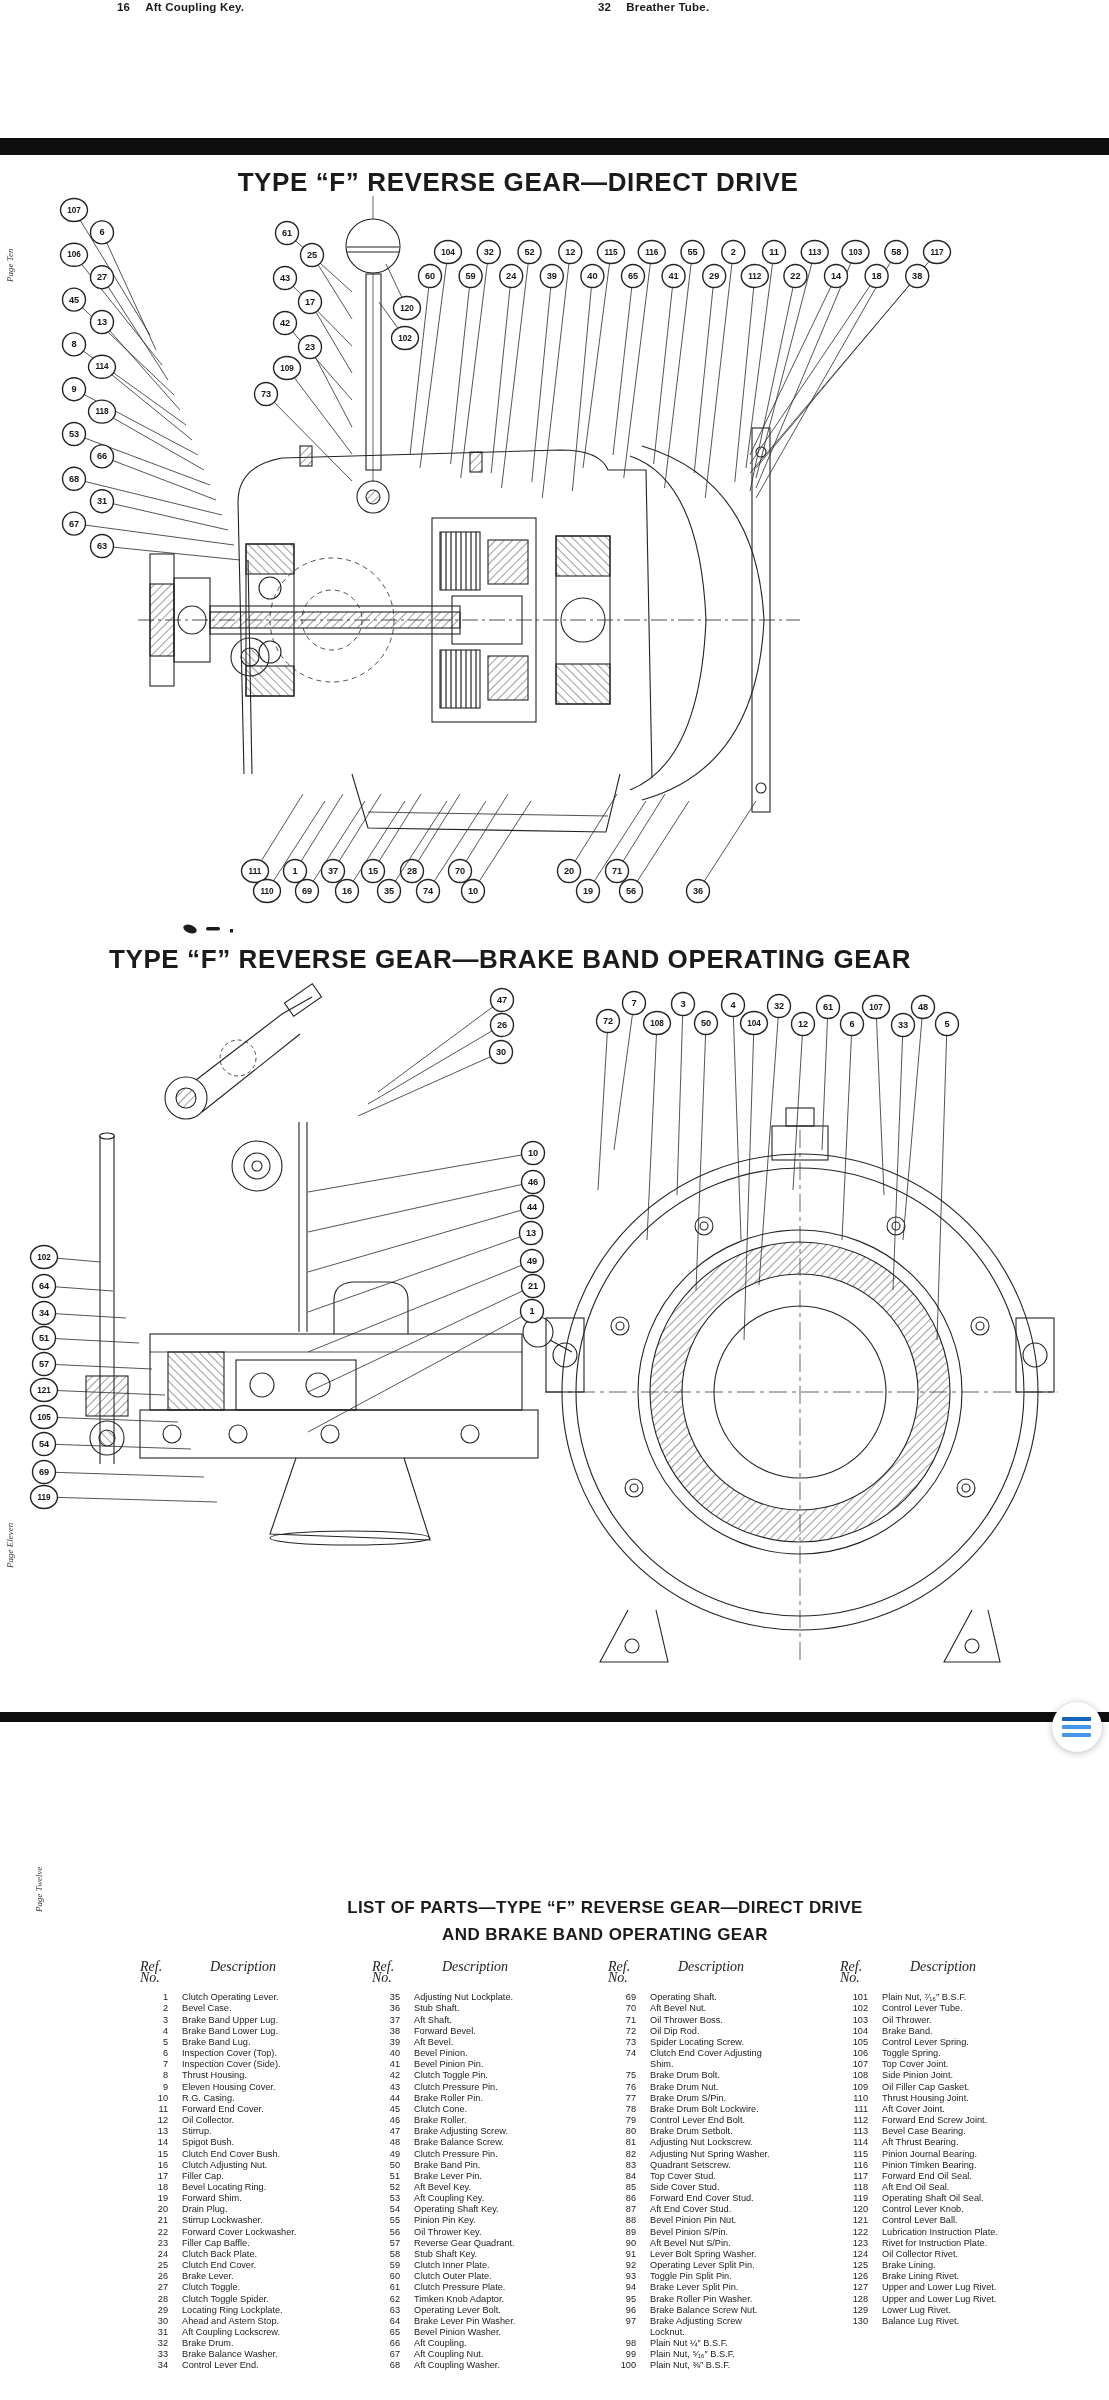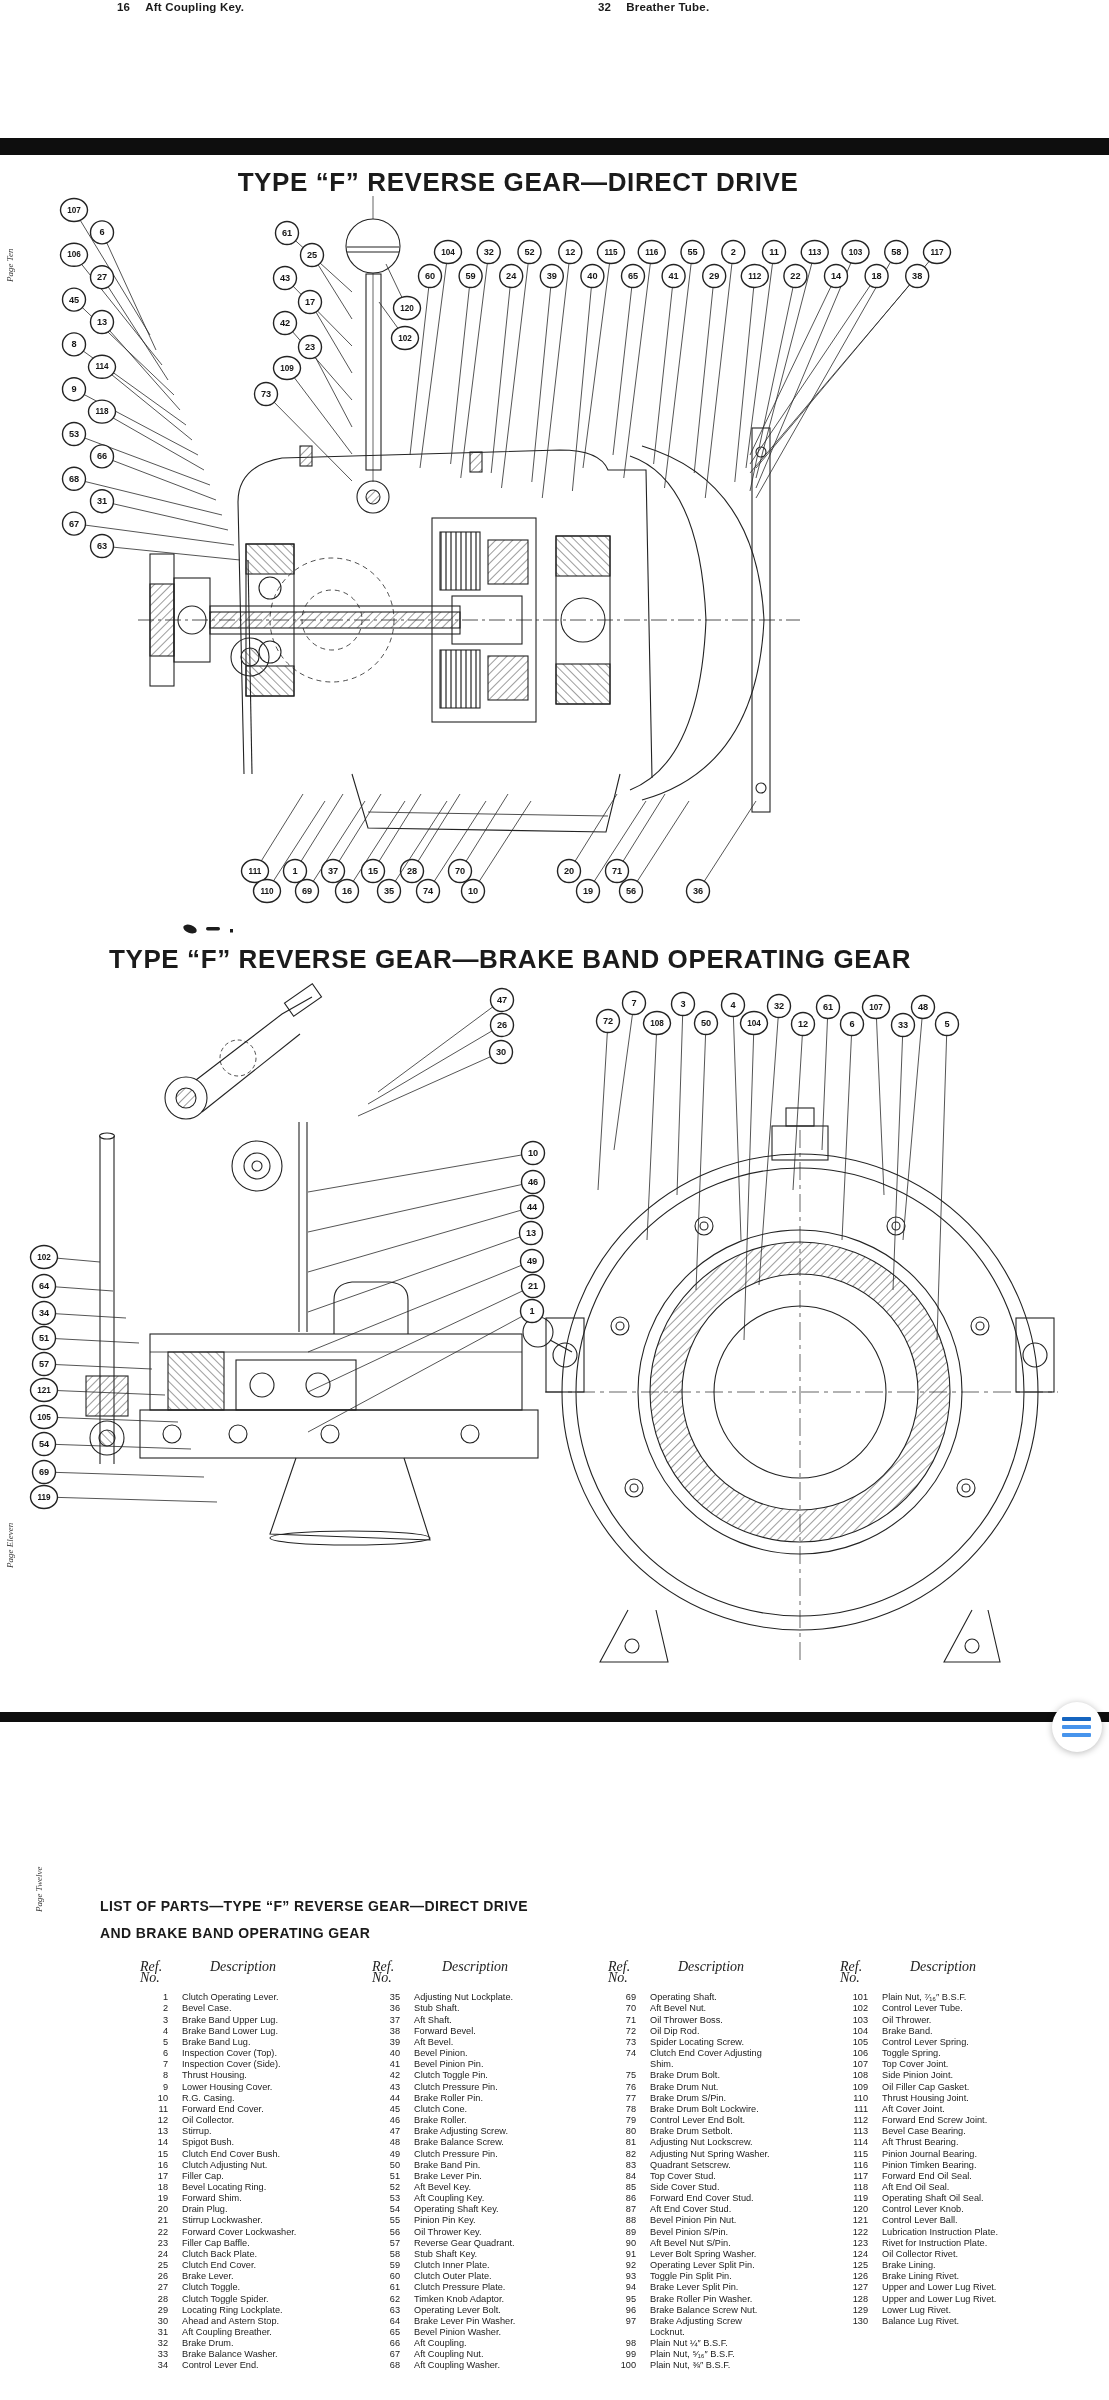--- a/index.html
+++ b/index.html
@@ -11,22 +11,22 @@
   .strip-item{position:absolute;top:1px;display:flex;gap:15px;
       font-size:11.5px;font-weight:700;letter-spacing:.2px;}
   .fig-title{position:absolute;text-align:center;font-weight:700;
       font-size:26px;letter-spacing:.6px;white-space:nowrap;}
   #fig1-title{top:167px;left:0;width:1036px;}
   #fig2-title{top:944px;left:0;width:1020px;}
   .vlabel{position:absolute;transform:rotate(-90deg);transform-origin:left top;
       font-family:"Liberation Serif",serif;font-style:italic;font-size:9px;color:#3a3a3a;
       white-space:nowrap;}
   #art{position:absolute;left:0;top:0;}
-  .pl-title{position:absolute;left:100px;width:1010px;
-      font-weight:700;font-size:14px;letter-spacing:.4px;white-space:nowrap;}
+  .pl-title{position:absolute;left:100px;width:1010px;text-align:center;
+      font-weight:700;font-size:17px;letter-spacing:.4px;white-space:nowrap;}
   #pl-title1{top:1898px;}
   #pl-title2{top:1925px;}
   .pcol{position:absolute;top:1961px;width:230px;font-size:9.2px;line-height:11.15px;}
   .pcol:nth-child(1){left:140px;}
   .pcol:nth-child(2){left:372px;}
   .pcol:nth-child(3){left:608px;}
   .pcol:nth-child(4){left:840px;}
   .phead{display:flex;font-family:"Liberation Serif",serif;font-style:italic;
       font-size:14px;margin-bottom:9px;}
   .phead .hr{width:42px;}
@@ -758,21 +758,21 @@
       <div class="prow">
         <span class="pref">7</span>
         <span class="pdesc">Inspection Cover (Side).</span>
       </div>
       <div class="prow">
         <span class="pref">8</span>
         <span class="pdesc">Thrust Housing.</span>
       </div>
       <div class="prow">
         <span class="pref">9</span>
-        <span class="pdesc">Lower Housing Cover.</span>
+        <span class="pdesc">Eleven Housing Cover.</span>
       </div>
       <div class="prow">
         <span class="pref">10</span>
         <span class="pdesc">R.G. Casing.</span>
       </div>
       <div class="prow">
         <span class="pref">11</span>
         <span class="pdesc">Forward End Cover.</span>
       </div>
       <div class="prow">
@@ -846,21 +846,21 @@
       <div class="prow">
         <span class="pref">29</span>
         <span class="pdesc">Locating Ring Lockplate.</span>
       </div>
       <div class="prow">
         <span class="pref">30</span>
         <span class="pdesc">Ahead and Astern Stop.</span>
       </div>
       <div class="prow">
         <span class="pref">31</span>
-        <span class="pdesc">Aft Coupling Breather.</span>
+        <span class="pdesc">Aft Coupling Lockscrew.</span>
       </div>
       <div class="prow">
         <span class="pref">32</span>
         <span class="pdesc">Brake Drum.</span>
       </div>
       <div class="prow">
         <span class="pref">33</span>
         <span class="pdesc">Brake Balance Washer.</span>
       </div>
       <div class="prow">

